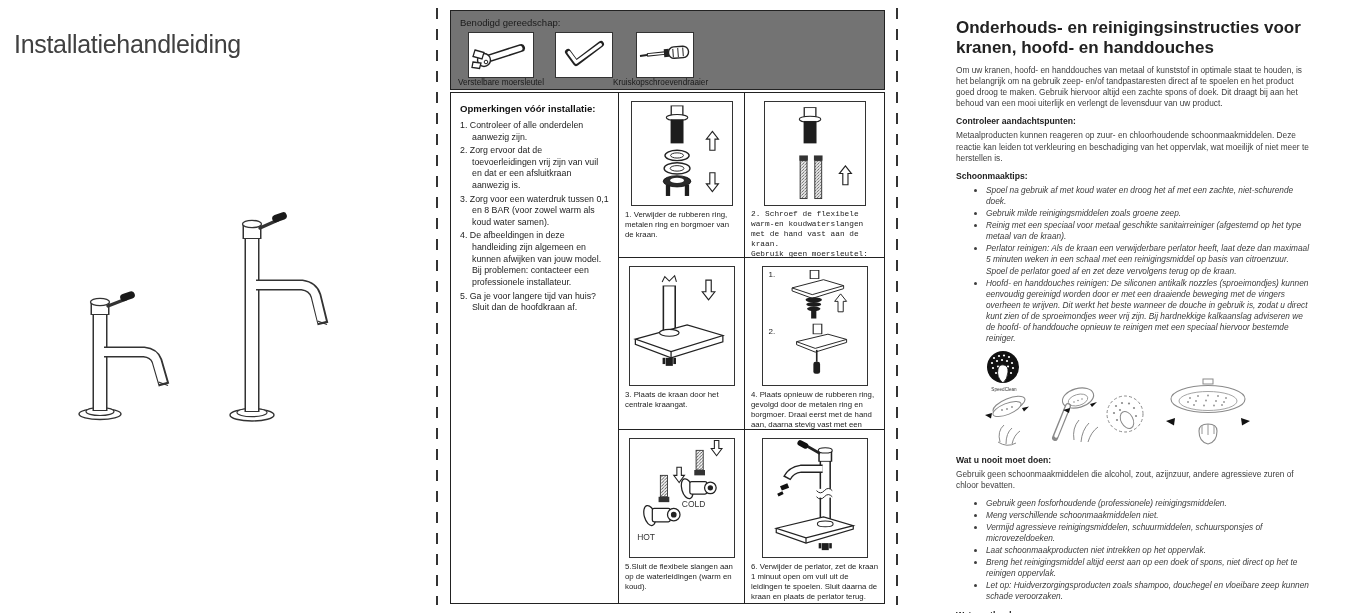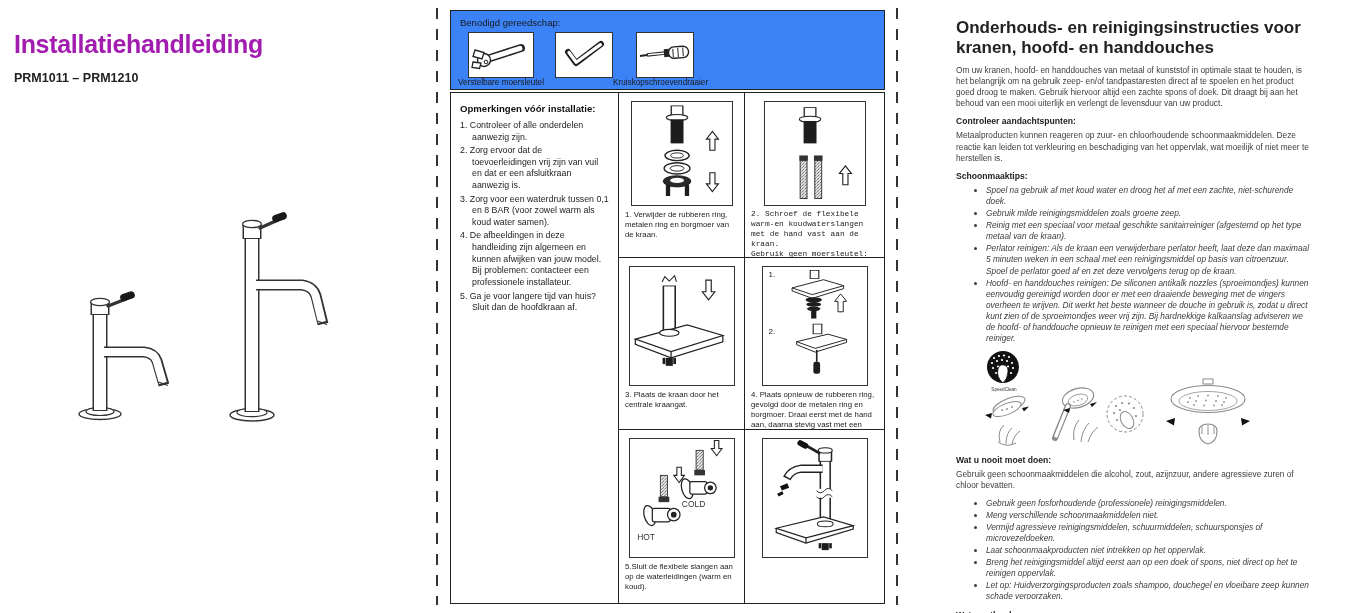--- a/index.html
+++ b/index.html
@@ -3,31 +3,31 @@
 <meta charset="utf-8">
 <style>
   html,body{margin:0;padding:0;background:#e8e8e8;}
   .page{
     position:relative;width:1357px;height:613px;background:#ffffff;
     font-family:"Liberation Sans", sans-serif;color:#222;overflow:hidden;
   }
   svg{display:block;}
   
   .left-block{position:absolute;left:14px;top:30px;width:400px;}
-  .doc-title{font-size:25px;font-weight:bold;color:#a21caf;margin:0 0 12px 0;letter-spacing:-0.3px;}
+  .doc-title{font-size:25px;font-weight:normal;color:#404040;margin:0 0 12px 0;letter-spacing:-0.3px;}
   .doc-model{font-size:12.5px;font-weight:bold;margin:0 0 5px 0;}
   .doc-product{font-size:12px;margin:0;color:#2a2a2a;}
   .faucet-small{position:absolute;left:68px;top:290px;}
   .faucet-tall{position:absolute;left:214px;top:212px;}
   
   .fold{position:absolute;top:8px;height:597px;width:2px;
     background:repeating-linear-gradient(to bottom,#333 0 11px,transparent 11px 21px);}
   .fold-left{left:436px;} .fold-right{left:896px;}
   
-  .tools-box{position:absolute;left:450px;top:10px;width:433px;height:78px;border:1.6px solid #222;background:#3b82f6;text-decoration:underline;}
+  .tools-box{position:absolute;left:450px;top:10px;width:433px;height:78px;border:1.6px solid #222;background:#737373;text-decoration:underline;}
   .tools-heading{position:absolute;left:9px;top:6px;font-size:9.5px;color:#1a1a1a;}
   .tool-fig{position:absolute;top:21px;border:1.1px solid #333;background:#fff;}
   .tool-fig.t1{left:17px;width:64px;height:44px;}
   .tool-fig.t2{left:104px;width:56px;height:44px;}
   .tool-fig.t3{left:185px;width:56px;height:44px;}
   .tool-label{position:absolute;top:67px;font-size:8.2px;color:#1a1a1a;text-align:center;}
   .tool-label.l1{left:0px;width:100px;}
   .tool-label.l2{left:96px;width:72px;margin-top:41px;}
   .tool-label.l3{left:162px;width:125px;text-align:left;}
   
@@ -62,21 +62,20 @@
   .sk2{position:absolute;left:88px;top:34px;}
   .sk3{position:absolute;left:204px;top:28px;}
 </style>
 </head>
 <body>
 
 <div class="page">
 
   <div class="left-block">
     <h1 class="doc-title">Installatiehandleiding</h1>
-    <p class="doc-model">PRM1011 – PRM1210</p>
   </div>
 
   <svg class="faucet-small" width="115" height="132" viewBox="0 0 115 132">
     <ellipse cx="32" cy="124" rx="21" ry="5.5" fill="#fff" stroke="#333" stroke-width="1.4"></ellipse>
     <ellipse cx="32" cy="121.5" rx="14" ry="4" fill="#fff" stroke="#333" stroke-width="1.2"></ellipse>
     <path d="M32 22 V121" stroke="#333" stroke-width="15" fill="none"></path>
     <path d="M32 23 V120" stroke="#fff" stroke-width="12" fill="none"></path>
     <path d="M32 12 V25" stroke="#333" stroke-width="19" fill="none"></path>
     <path d="M32 13 V24" stroke="#fff" stroke-width="16" fill="none"></path>
     <ellipse cx="32" cy="12" rx="9.5" ry="3.6" fill="#fff" stroke="#333" stroke-width="1.3"></ellipse>
@@ -291,20 +290,21 @@
           <path d="M60 66 q4.5 5 9 0 t9 0" stroke="#222" stroke-width="1.1" fill="none"></path>
           <path d="M14 102 L68 89 L102 99 L48 113 Z" fill="#fff" stroke="#222" stroke-width="1.4"></path>
           <path d="M14 102 V107 L48 119 L102 103 V99" fill="none" stroke="#222" stroke-width="1.4"></path>
           <path d="M48 113 V119" stroke="#222" stroke-width="1.4"></path>
           <ellipse cx="70" cy="97" rx="9" ry="3.2" fill="#fff" stroke="#222" stroke-width="1.2"></ellipse>
           <rect x="66" y="119" width="8" height="8" fill="#1d1d1d"></rect>
           <rect x="62.5" y="119" width="3" height="6" fill="#1d1d1d"></rect>
           <rect x="74.5" y="119" width="3" height="6" fill="#1d1d1d"></rect>
         </svg>
       </div>
+      <p class="caption">6. Verwijder de perlator, zet de kraan 1 minuut open om vuil uit de leidingen te spoelen. Sluit daarna de kraan en plaats de perlator terug.</p>
     </div>
   </div>
 
   <div class="right-col">
     <h2 class="mt-title">Onderhouds- en reinigingsinstructies voor kranen, hoofd- en handdouches</h2>
     <p class="mt-p">Om uw kranen, hoofd- en handdouches van metaal of kunststof in optimale staat te houden, is het belangrijk om na gebruik zeep- en/of tandpastaresten direct af te spoelen en het product goed droog te maken. Gebruik hiervoor altijd een zachte spons of doek. Dit draagt bij aan het behoud van een mooi uiterlijk en verlengt de levensduur van uw product.</p>
 
     <p class="mt-h">Controleer aandachtspunten:</p>
     <p class="mt-p">Metaalproducten kunnen reageren op zuur- en chloorhoudende schoonmaakmiddelen. Deze reactie kan leiden tot verkleuring en beschadiging van het oppervlak, wat moeilijk of niet meer te herstellen is.</p>
 

